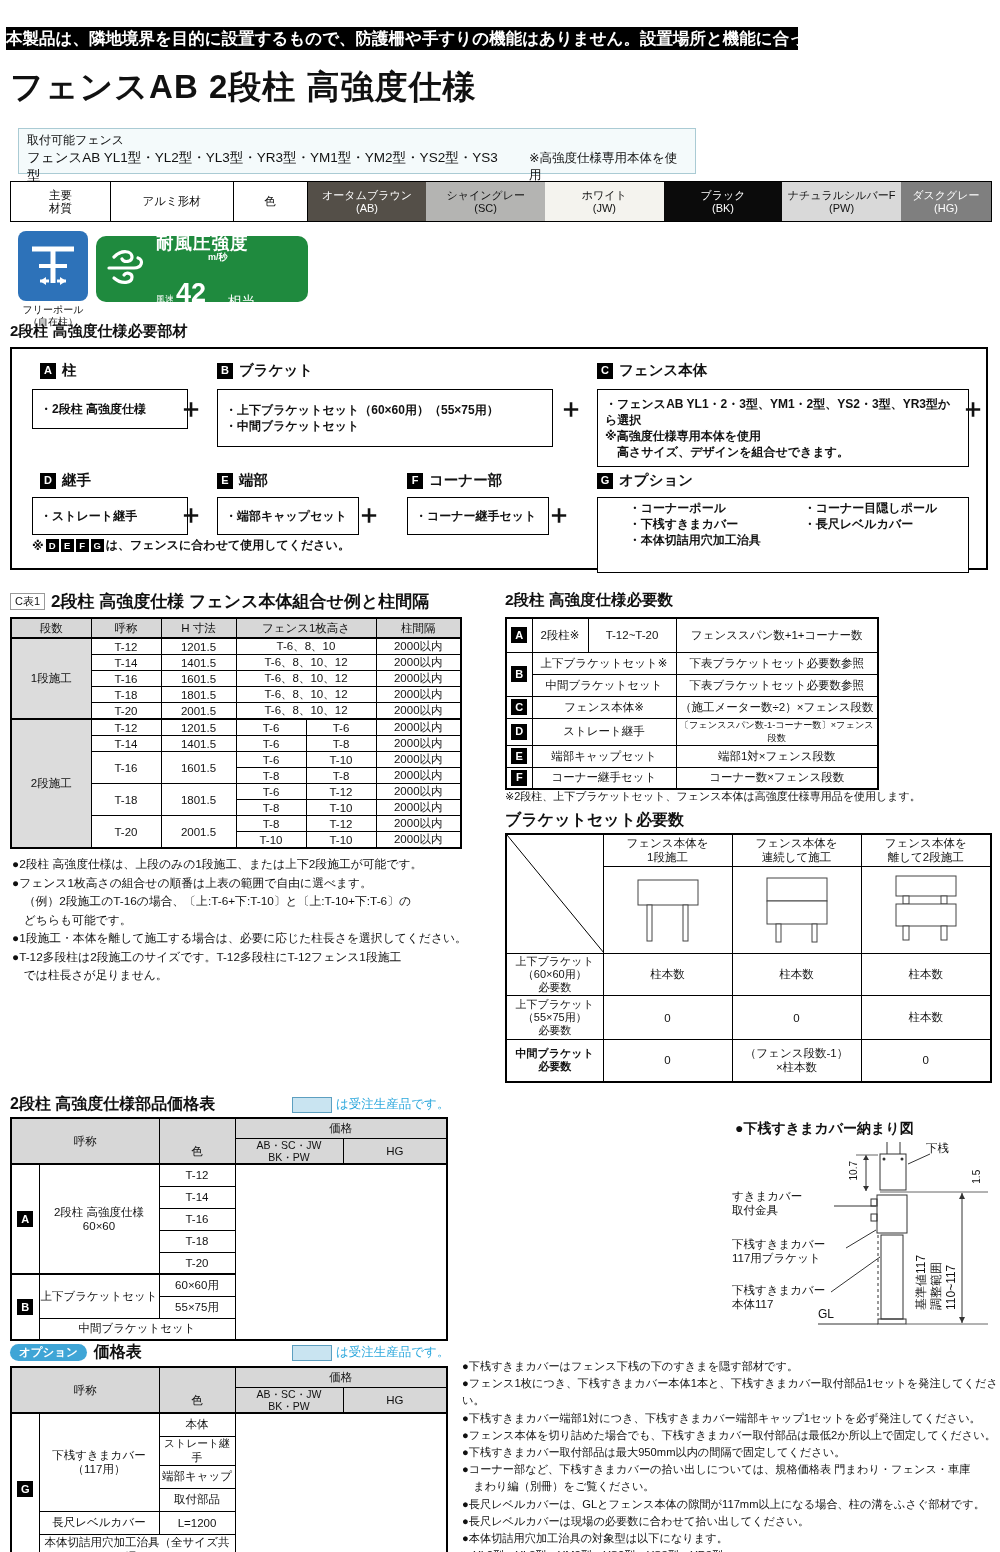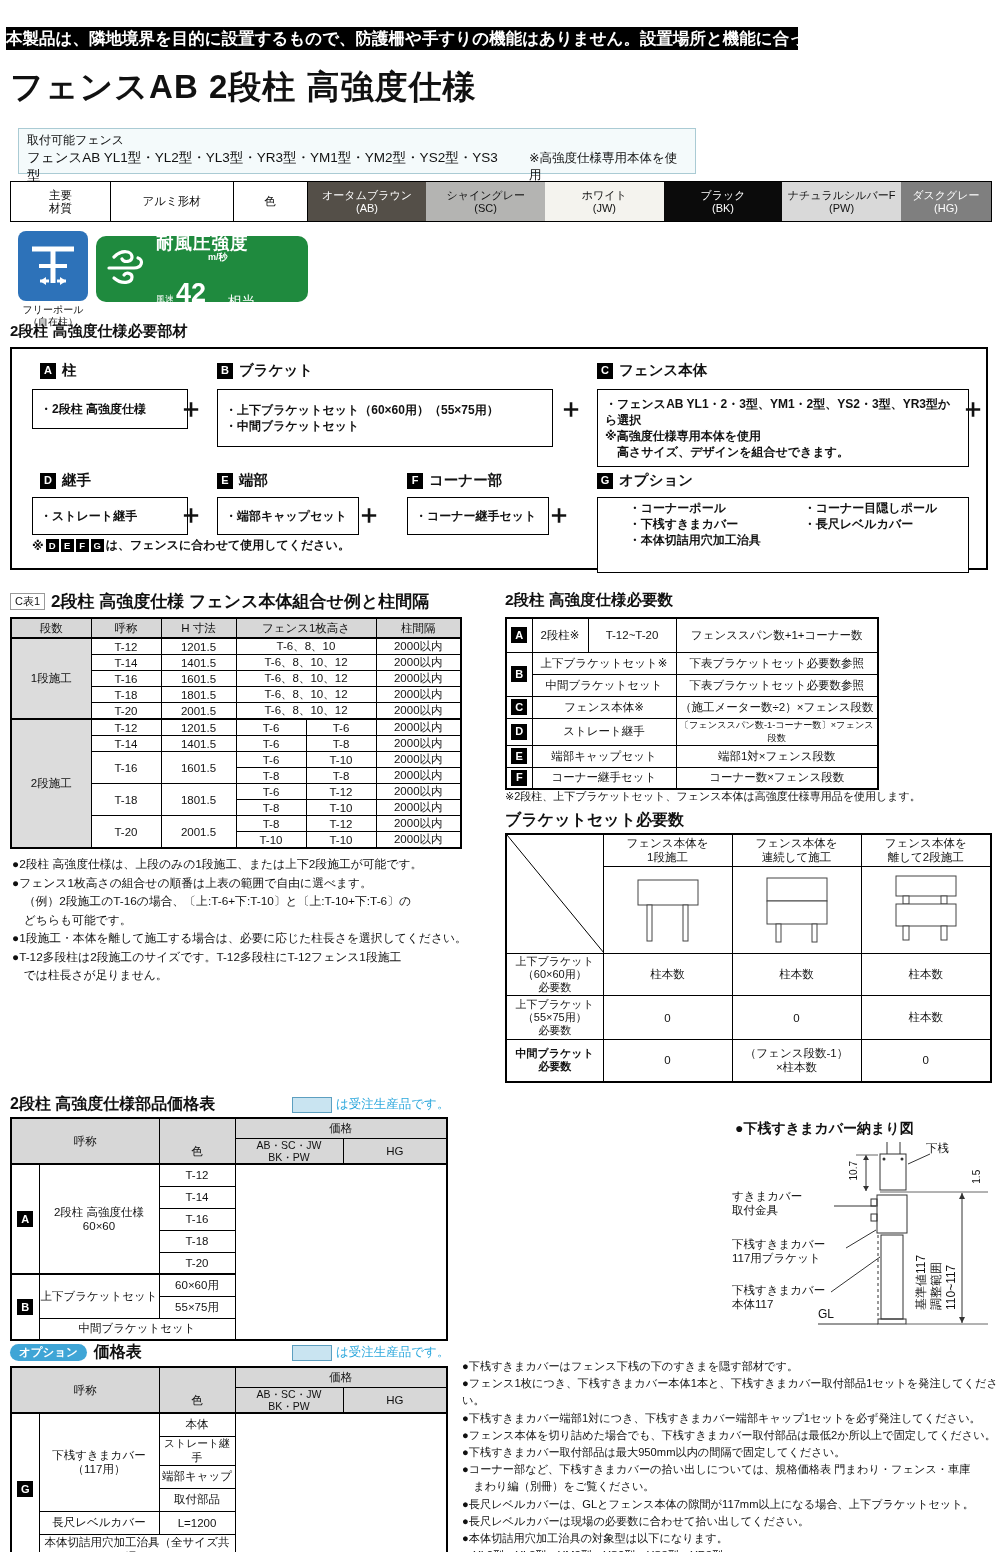--- a/index.html
+++ b/index.html
@@ -611,19 +611,19 @@
     </table>
 
   <div class="abs" style="left:462px;top:1358px;width:536px;font-size:11.2px;text-align:left;">
     <div style="line-height:17.2px">●下桟すきまカバーはフェンス下桟の下のすきまを隠す部材です。</div>
     <div style="line-height:17.2px">●フェンス1枚につき、下桟すきまカバー本体1本と、下桟すきまカバー取付部品1セットを発注してください。</div>
     <div style="line-height:17.2px">●下桟すきまカバー端部1対につき、下桟すきまカバー端部キャップ1セットを必ず発注してください。</div>
     <div style="line-height:17.2px">●フェンス本体を切り詰めた場合でも、下桟すきまカバー取付部品は最低2か所以上で固定してください。</div>
     <div style="line-height:17.2px">●下桟すきまカバー取付部品は最大950mm以内の間隔で固定してください。</div>
     <div style="line-height:17.2px">●コーナー部など、下桟すきまカバーの拾い出しについては、規格価格表 門まわり・フェンス・車庫</div>
     <div style="line-height:17.2px">　まわり編（別冊）をご覧ください。</div>
-    <div style="line-height:17.2px">●長尺レベルカバーは、GLとフェンス本体の隙間が117mm以上になる場合、上下ブラケットセット。</div>
+    <div style="line-height:17.2px">●長尺レベルカバーは、GLとフェンス本体の隙間が117mm以上になる場合、柱の溝をふさぐ部材です。</div>
     <div style="line-height:17.2px">●長尺レベルカバーは現場の必要数に合わせて拾い出してください。</div>
     <div style="line-height:17.2px">●本体切詰用穴加工治具の対象型は以下になります。</div>
     <div style="line-height:17.2px">　YL2型・YL3型・YM2型・YS2型・YS3型・YR3型</div>
   </div>
 
 </div>
 
 </body></html>

